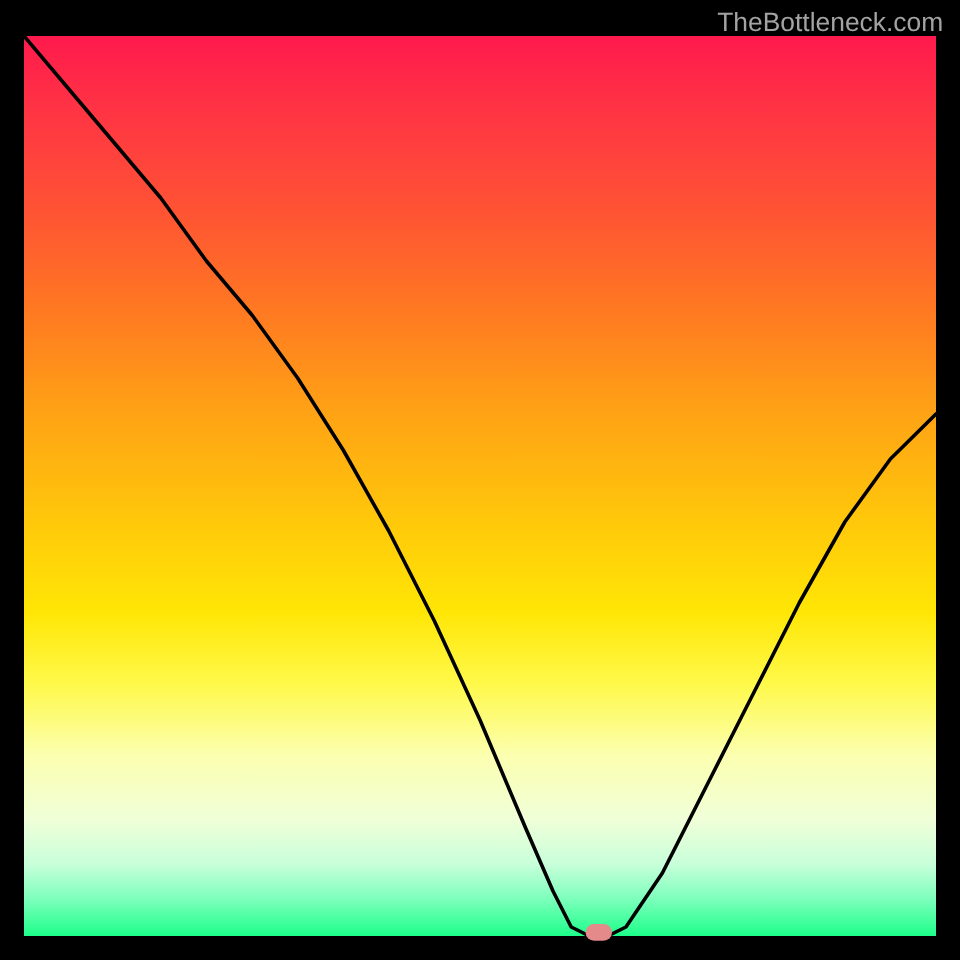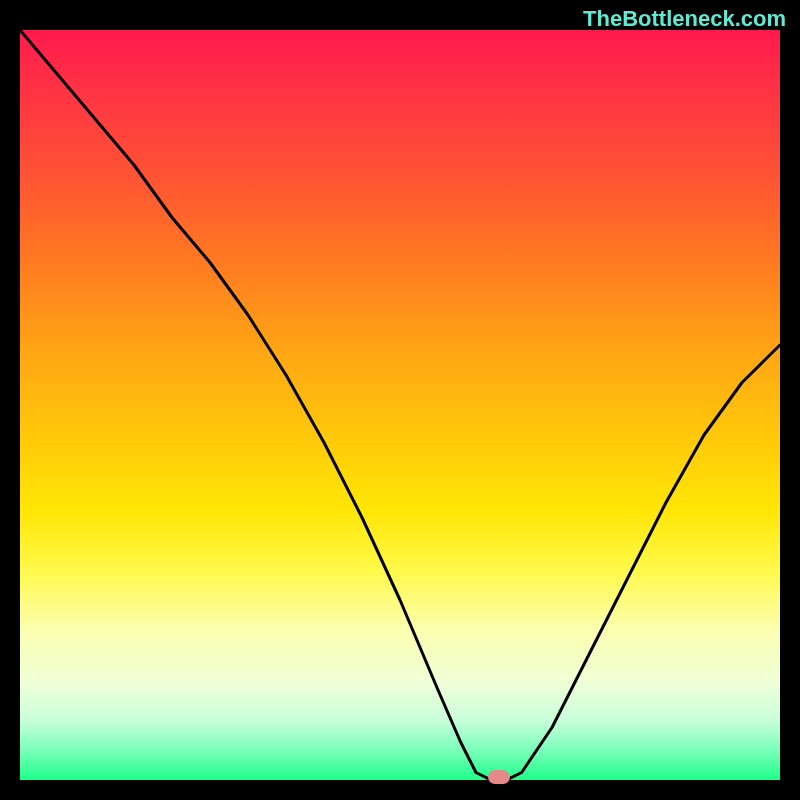--- a/index.html
+++ b/index.html
@@ -8,23 +8,23 @@
     width: 800px;
     height: 800px;
     background: #000;
     position: relative;
     font-family: Arial, sans-serif;
   }
   .watermark {
     position: absolute;
     top: 6px;
     right: 14px;
-    color: #5eead4;
+    color: #a3a3a3;
     font-size: 22px;
-    font-weight: 700;
+    font-weight: 400;
     z-index: 10;
   }
   .plot-area {
     position: absolute;
     left: 20px;
     top: 30px;
     width: 760px;
     height: 750px;
     background: linear-gradient(to bottom,
       #ff1a4d 0%,

